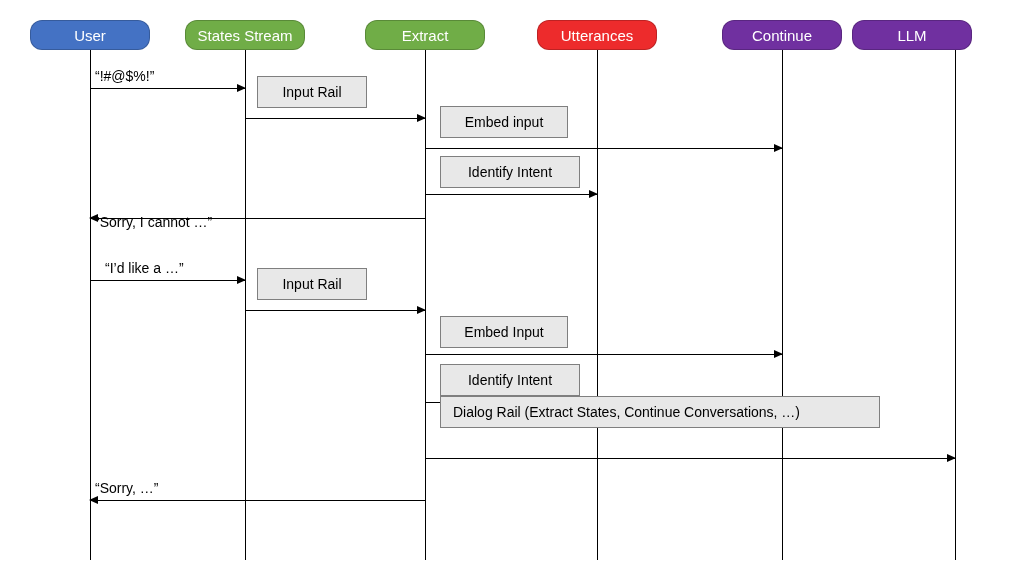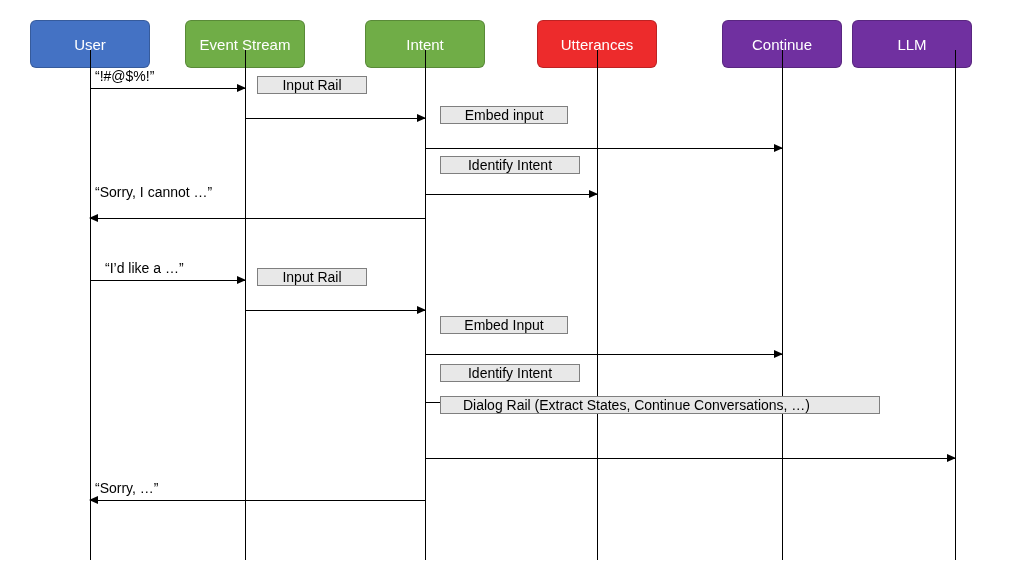--- a/index.html
+++ b/index.html
@@ -7,27 +7,27 @@
       font-family: Arial, sans-serif;
       background: #ffffff;
       width: 1024px;
       height: 569px;
       position: relative;
     }
     .participant {
       position: absolute;
       top: 20px;
       width: 120px;
-      height: 48px;
+      height: 30px;
       display: flex;
       align-items: center;
       justify-content: center;
       color: white;
       font-size: 15px;
-      border-radius: 6px;
+      border-radius: 12px;
       border: 1px solid rgba(0,0,0,0.2);
     }
     .p-blue { background: #4472c4; }
     .p-green { background: #70ad47; }
     .p-red { background: #ed2b2c; }
     .p-purple { background: #7030a0; }
     .lifeline {
       position: absolute;
       top: 50px;
       width: 1px;
@@ -65,30 +65,30 @@
       border-bottom: 4.5px solid transparent;
     }
     .activity-box {
       position: absolute;
       background: #e8e8e8;
       border: 1px solid #7f7f7f;
       font-size: 14px;
       display: flex;
       align-items: center;
       justify-content: center;
-      padding: 4px 22px;
-      height: 18px;
+      padding: 4px 12px;
+      height: 32px;
     }
   </style>
 </head>
 <body>
 
 <div class="participant p-blue" style="left:30px">User</div>
-<div class="participant p-green" style="left:185px">Event Stream</div>
-<div class="participant p-green" style="left:365px">Intent</div>
+<div class="participant p-green" style="left:185px">States Stream</div>
+<div class="participant p-green" style="left:365px">Extract</div>
 <div class="participant p-red" style="left:537px">Utterances</div>
 <div class="participant p-purple" style="left:722px">Continue</div>
 <div class="participant p-purple" style="left:852px">LLM</div>
 
 <div class="lifeline" style="left:90px"></div>
 <div class="lifeline" style="left:245px"></div>
 <div class="lifeline" style="left:425px"></div>
 <div class="lifeline" style="left:597px"></div>
 <div class="lifeline" style="left:782px"></div>
 <div class="lifeline" style="left:955px"></div>
@@ -106,21 +106,21 @@
 <div class="activity-box" style="left:440px; top:106px; width:128px">Embed input</div>
 <div class="arrow" style="left:425px; top:148px; width:357px">
     <div class="arrow-head-r"></div>
   </div>
 
 <div class="activity-box" style="left:440px; top:156px; width:140px">Identify Intent</div>
 <div class="arrow" style="left:425px; top:194px; width:172px">
     <div class="arrow-head-r"></div>
   </div>
 
-<div class="msg-text" style="left:95px; top:184px">“Sorry, I cannot …”</div>
+<div class="msg-text" style="left:95px; top:214px">“Sorry, I cannot …”</div>
 <div class="arrow" style="left:90px; top:218px; width:335px">
     <div class="arrow-head-l"></div>
   </div>
 
 <div class="msg-text" style="left:105px; top:260px">“I’d like a …”</div>
 <div class="arrow" style="left:90px; top:280px; width:155px">
     <div class="arrow-head-r"></div>
   </div>
 
 <div class="activity-box" style="left:257px; top:268px; width:110px">Input Rail</div>

